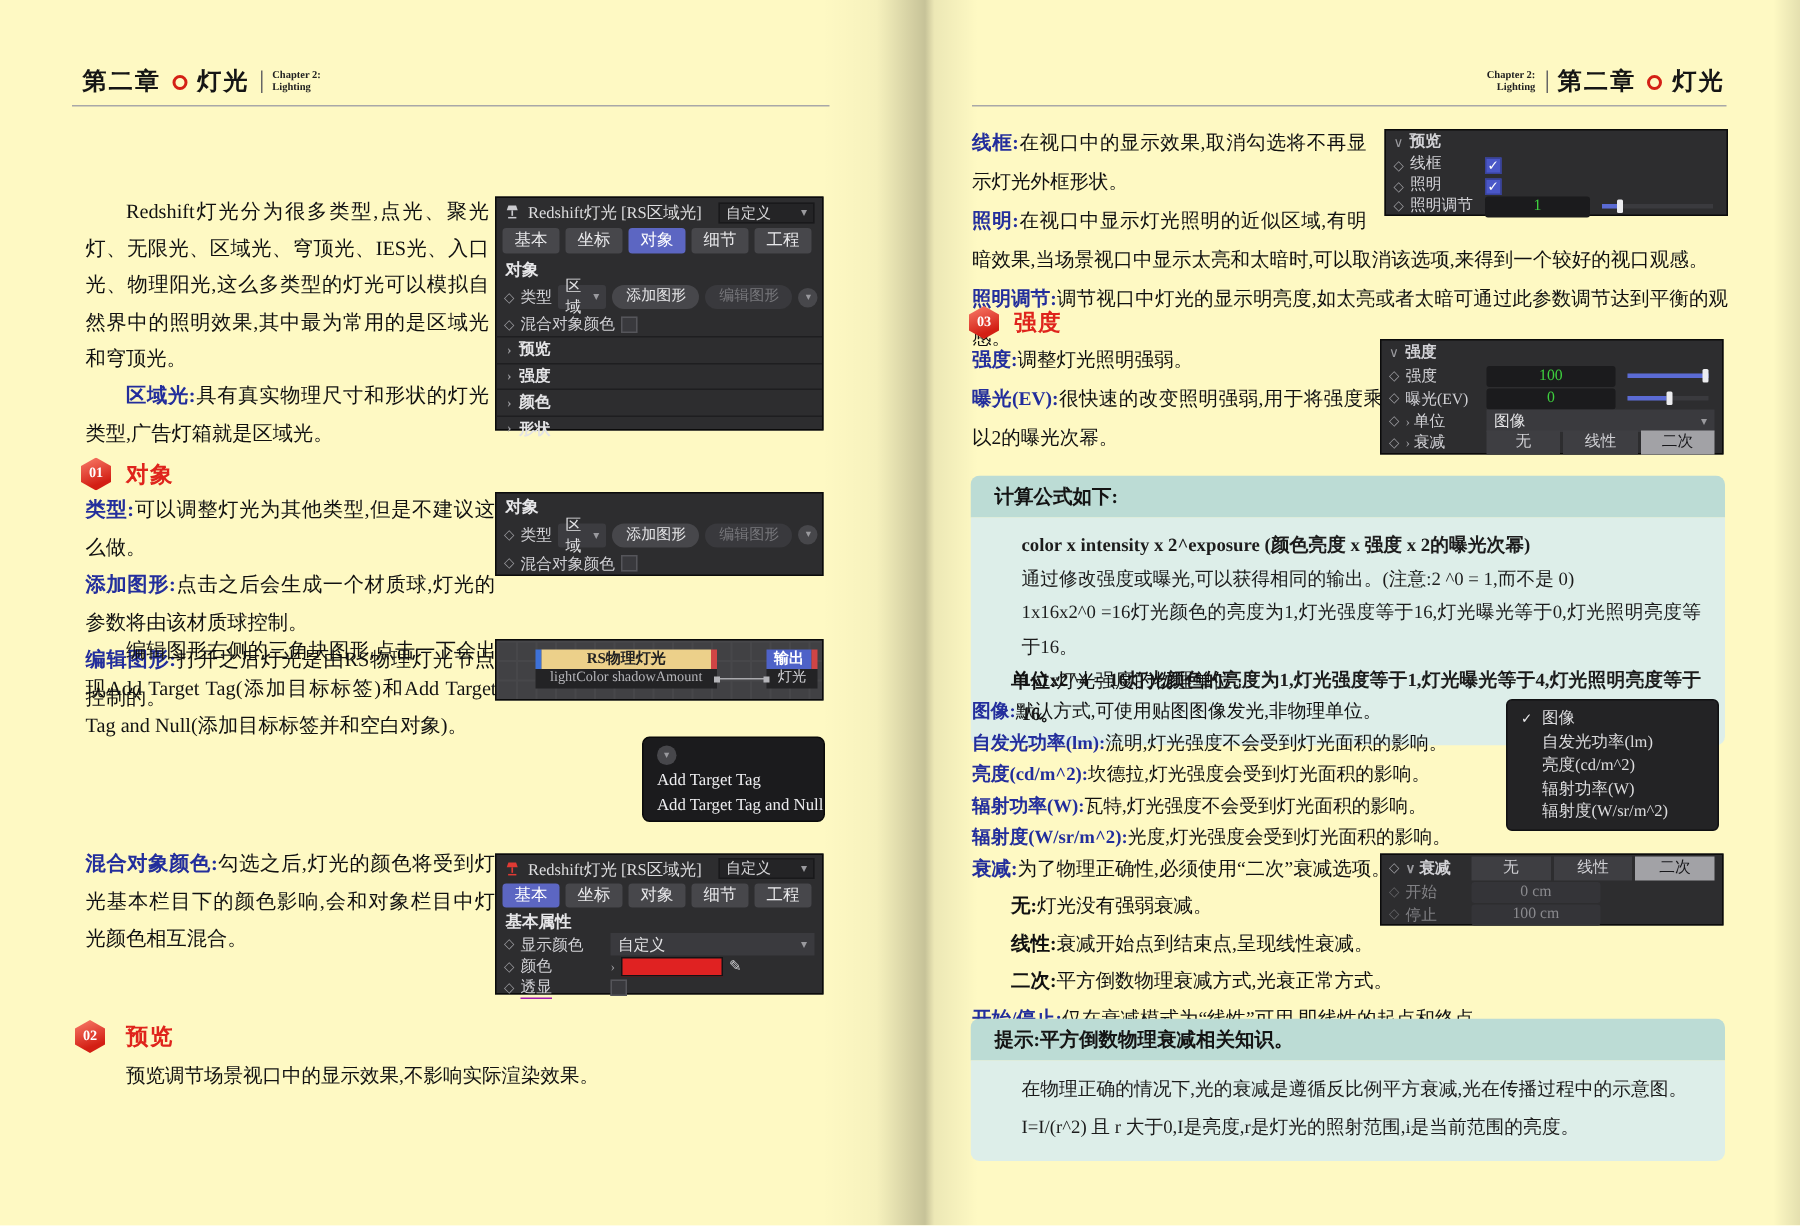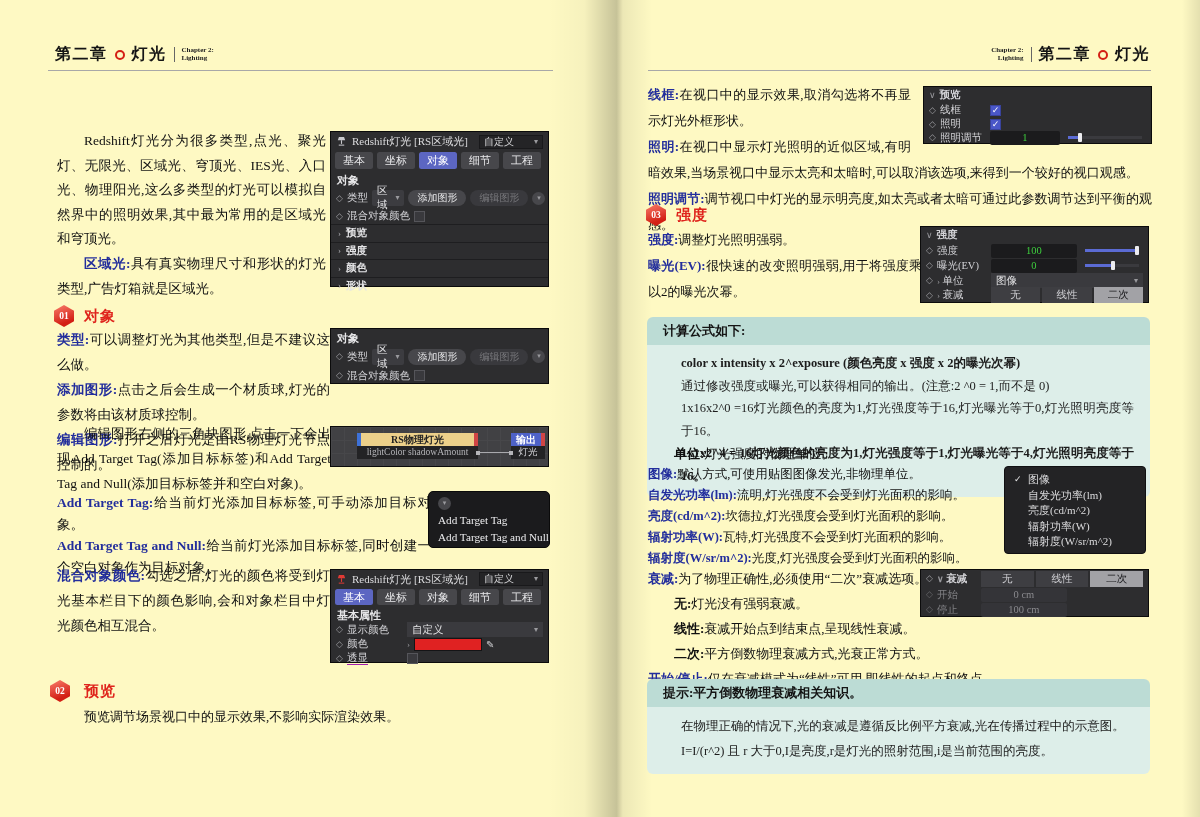--- a/index.html
+++ b/index.html
@@ -248,24 +248,20 @@
         <span class="blue2">输出</span>
         <span class="red"></span>
       </div>
       <div class="n-body" style="color:#d6d6da;">
         <span>灯光</span>
         <span class="port" style="left:-2px;"></span>
       </div>
     </div>
   </div>
 
-  <div class="tb" style="left:57px;top:492px;width:374px;font-size:13.5px;line-height:21.5px;">
-    <p><span class="kw">Add Target Tag:</span><span>给当前灯光添加目标标签,可手动添加目标对象。</span></p>
-    <p><span class="kw">Add Target Tag and Null:</span><span>给当前灯光添加目标标签,同时创建一个空白对象作为目标对象。</span></p>
-  </div>
 
   <div class="menu" style="left:428px;top:491px;width:122px;height:57px;">
     <span class="circ" style="margin:1px 0 2px;">
         <i class="i dd">▾</i>
       </span>
     <div class="mi">Add Target Tag</div>
     <div class="mi">Add Target Tag and Null</div>
   </div>
 
   <div class="tb f135" style="left:57px;top:563px;width:273px;line-height:25px;">

